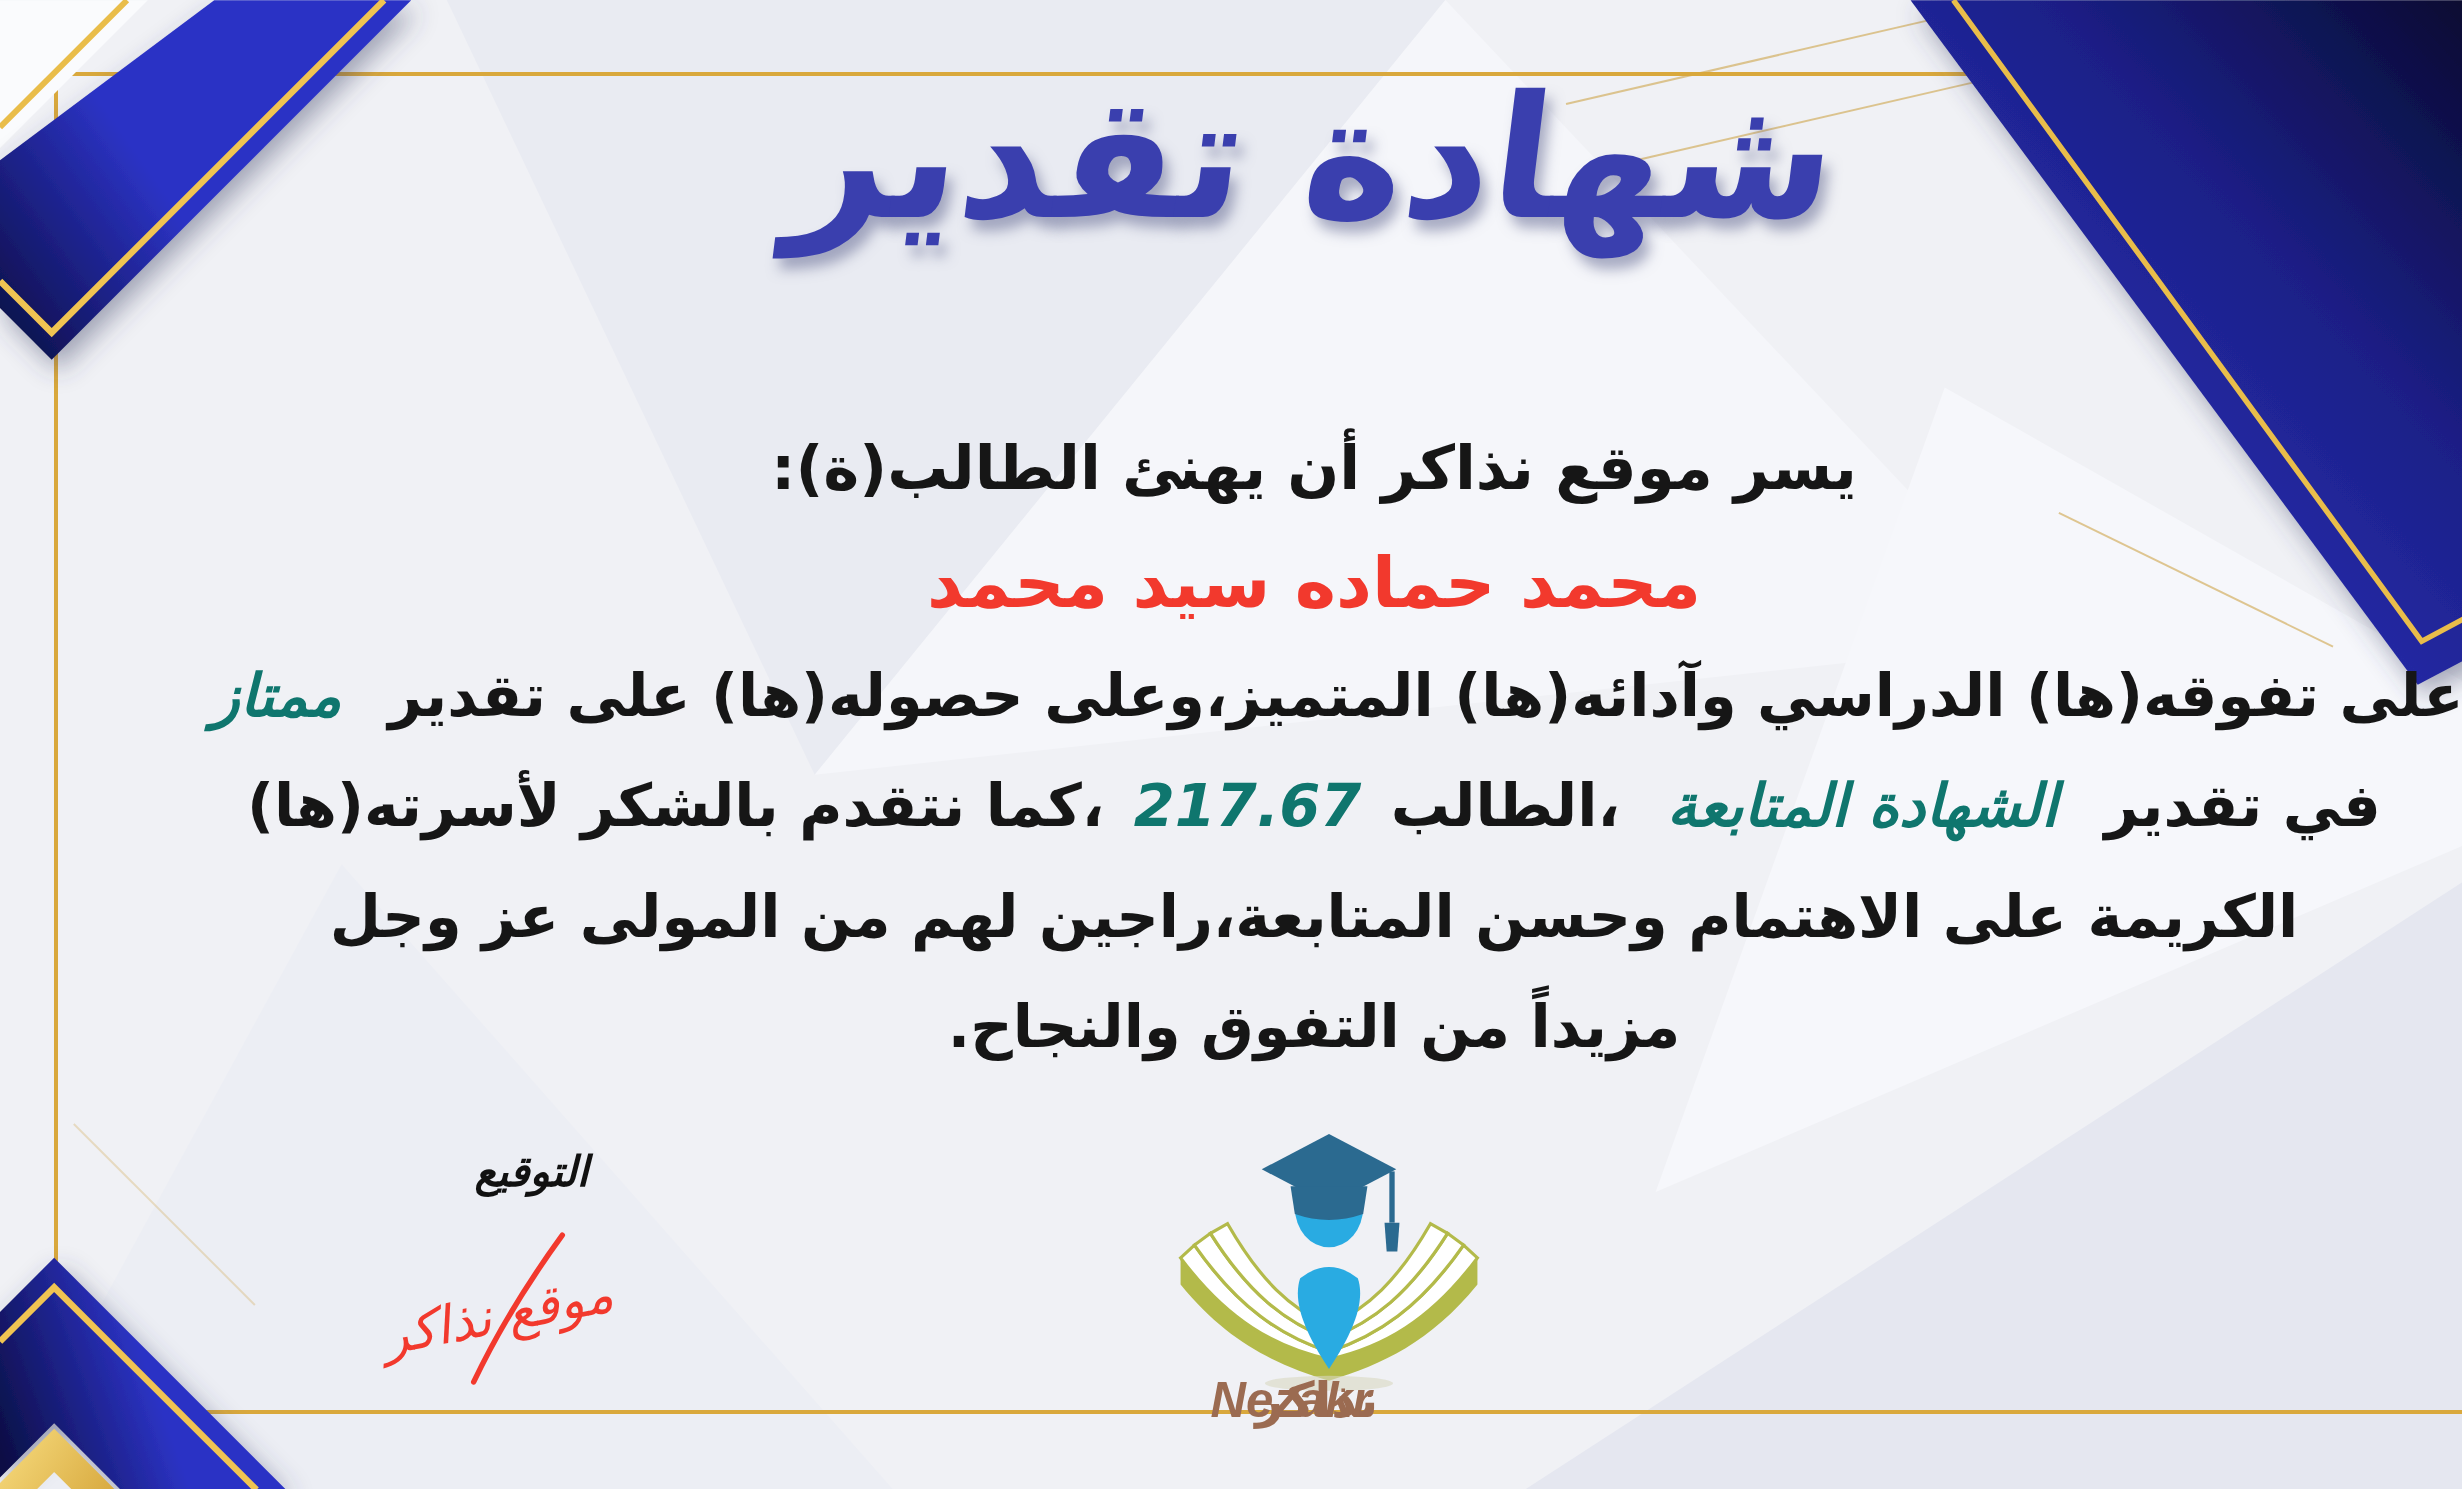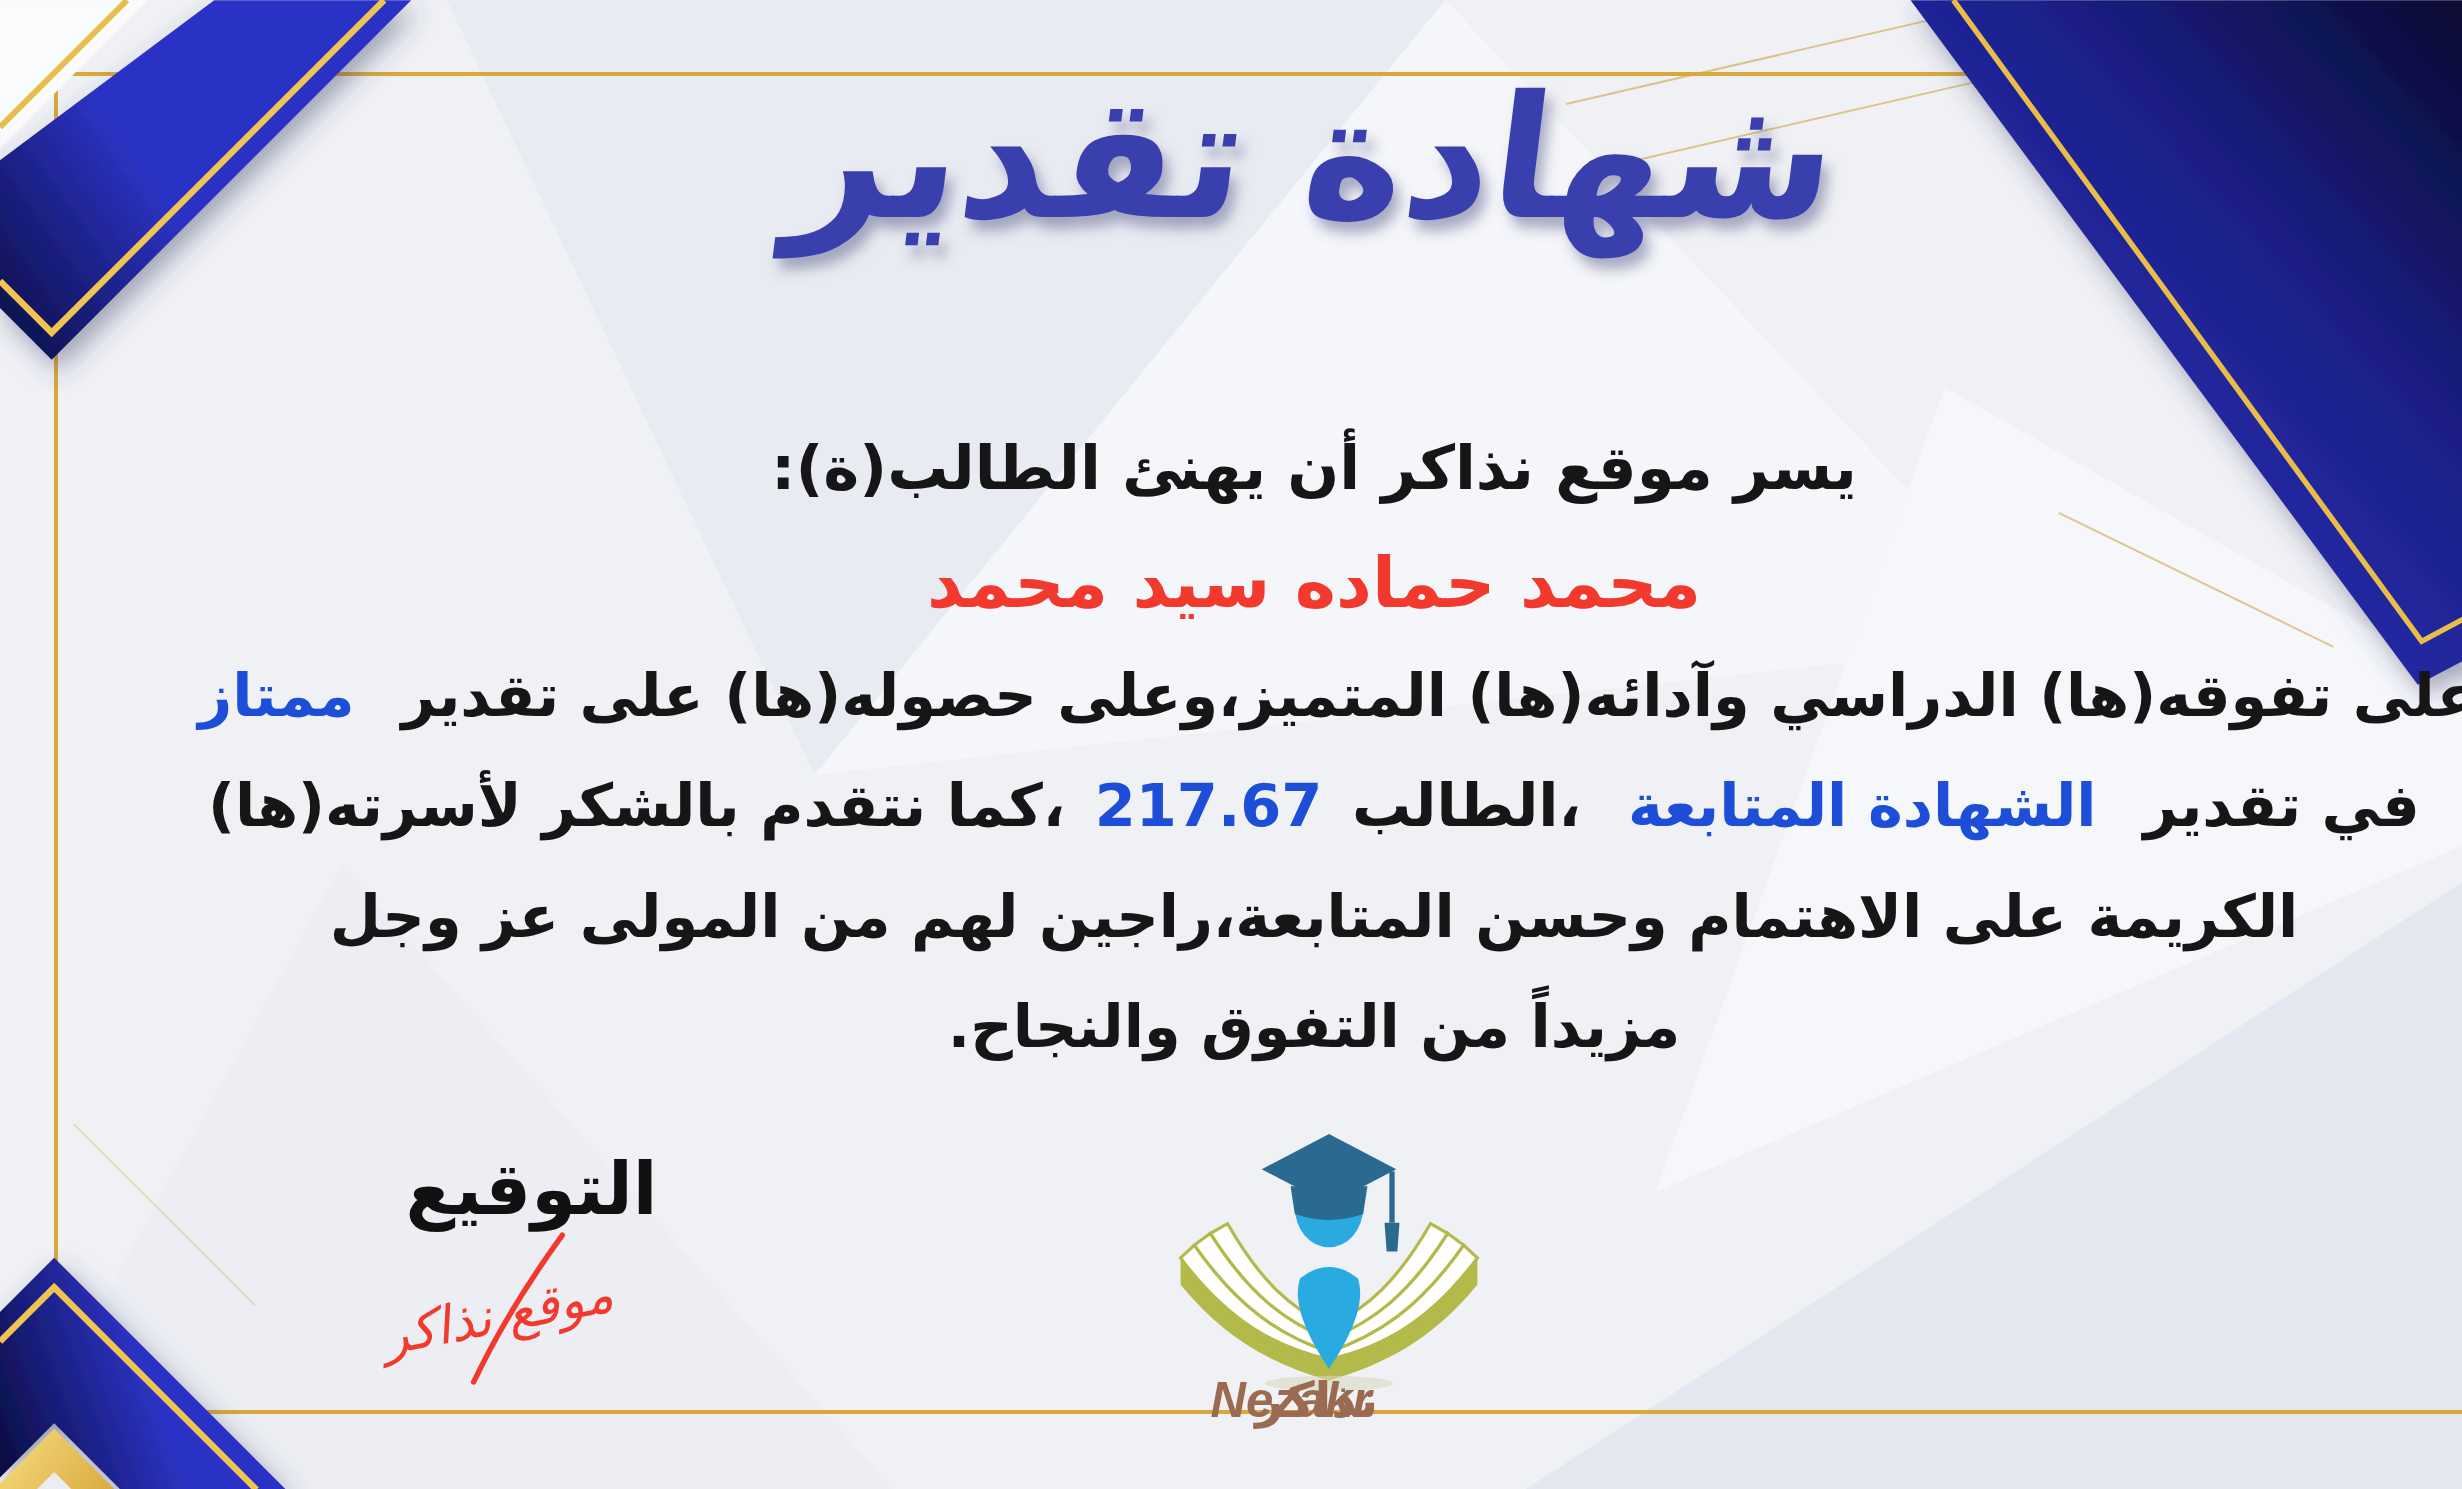--- a/index.html
+++ b/index.html
@@ -35,26 +35,26 @@
     text-shadow:7.9px 10.8px 12.8px rgba(90,95,140,.5);
   }
   
   .line{left:0;right:0;text-align:center;direction:rtl;color:#161616;font-weight:bold;white-space:nowrap;}
   #line1{top:432px;font-size:61px;}
   #nameLine{top:542px;font-size:70px;color:#f2392d;}
   #line3{top:661px;font-size:59px;}
   #line4{top:771px;font-size:59px;}
   #line5{top:882px;font-size:59px;}
   #line6{top:992px;font-size:59px;}
-  .red{color:#1d4ed8;}
+  .red{color:#0f766e;font-style:italic;}
   .blank{margin:0 47px;}
   .blank2{margin:0 29.5px;}
   
   #sigLabel{left:379px;top:1147px;width:305px;text-align:center;direction:rtl;
-            font-size:72px;font-weight:bold;color:#111;}
+            font-size:42px;font-weight:bold;color:#111;font-style:italic;}
   #sigScript{left:325px;top:1285px;width:345px;text-align:center;direction:rtl;
              font-size:52px;font-style:italic;color:#f2392d;
              transform:rotate(-11deg);}
   
   #logoBox{left:1147px;top:1118px;width:364px;height:315px;}
   svg{display:block;}
   #decor{left:0;top:0;}
 </style>
 </head>
 <body>

